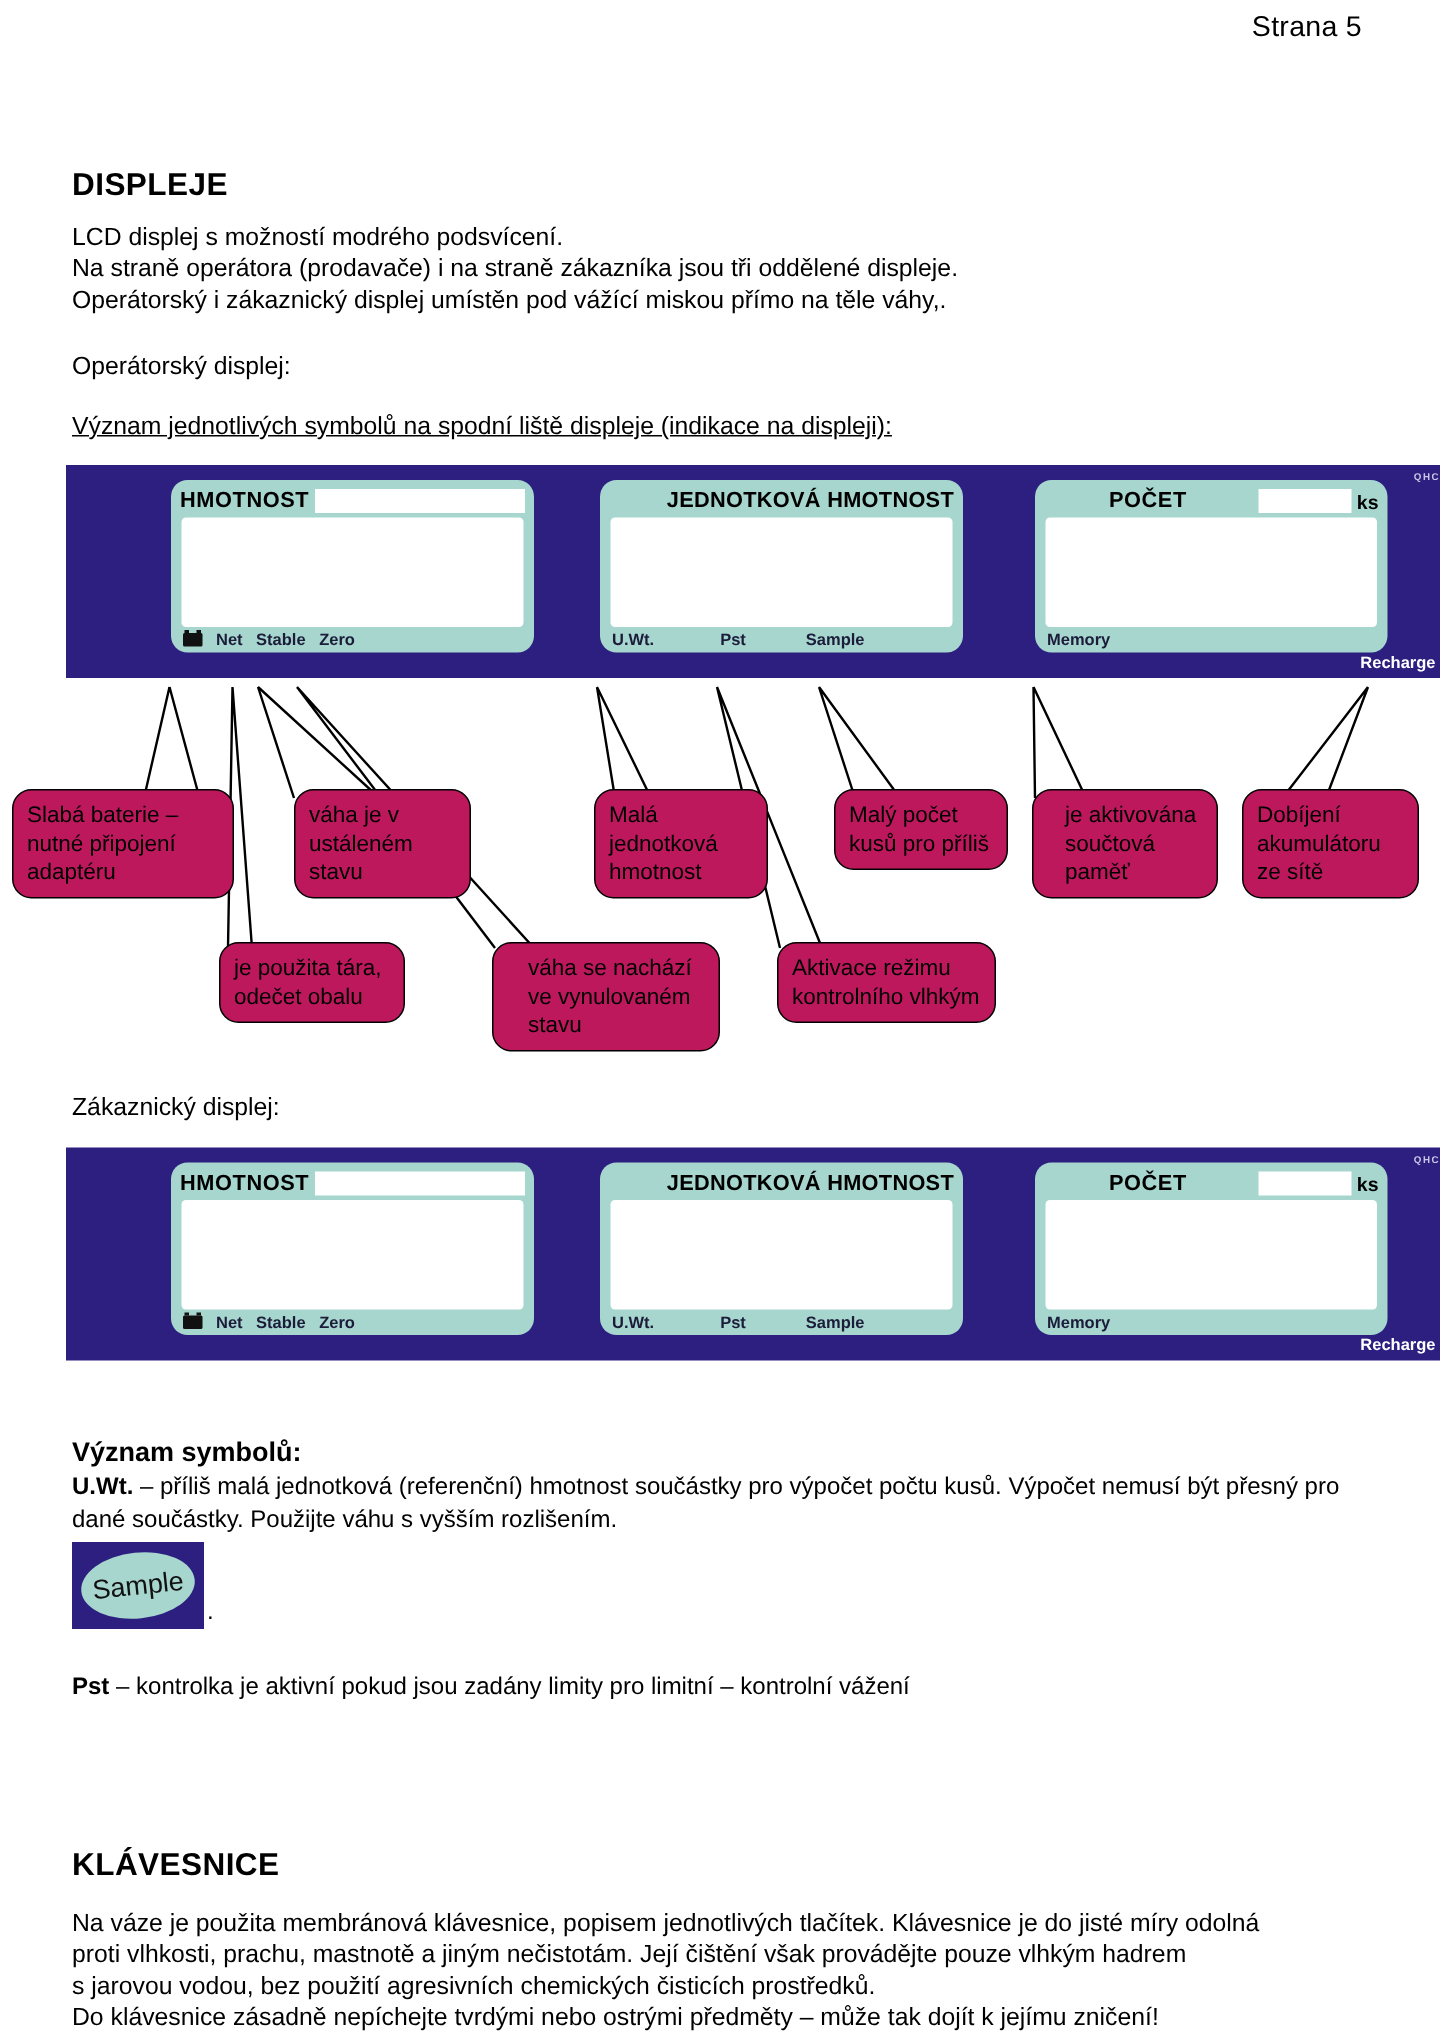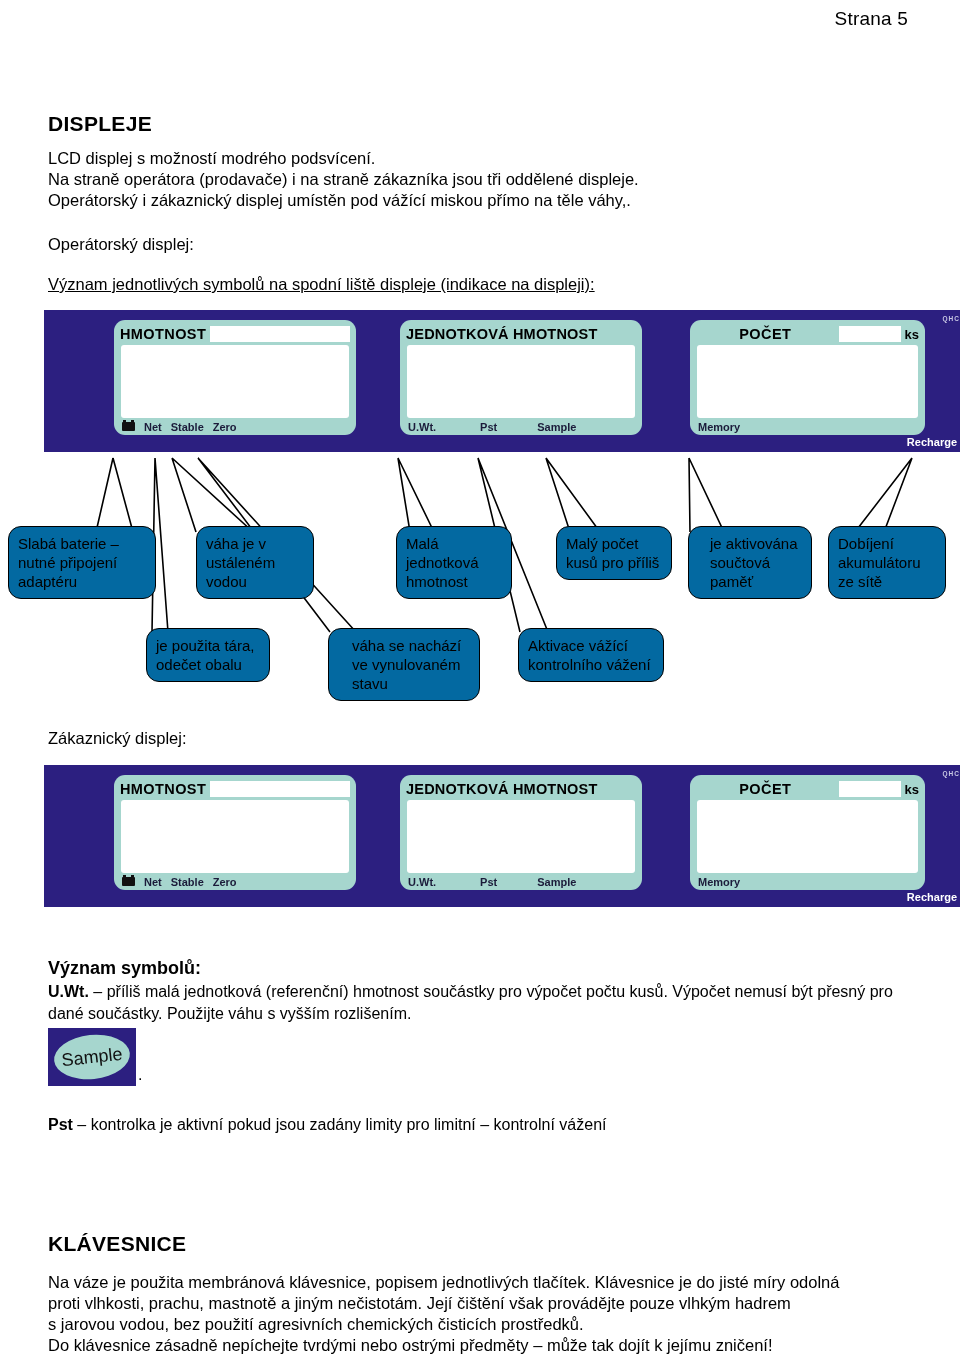--- a/index.html
+++ b/index.html
@@ -52,21 +52,21 @@
   }
   .cell-weight { width:242px; margin-left:52px; }
   .cell-unit   { width:242px; margin-left:44px; }
   .cell-count  { width:235px; margin-left:48px; }
 
   .cell-head {
     display:flex; align-items:center;
     height:20px; gap:4px;
   }
   .cell-title { font-size:14.5px; font-weight:bold; letter-spacing:0.4px; }
-  .cell-title.wide { flex:1; text-align:left; letter-spacing:0.2px; }
+  .cell-title.wide { flex:1; text-align:right; letter-spacing:0.2px; }
   .cell-title.center { text-align:center; }
   .value-box { background:#ffffff; height:16px; }
   .value-box.w1 { flex:1; }
   .value-box.w2 { width:62px; }
   .unit-ks { font-size:13px; font-weight:bold; }
 
   .cell-screen {
     background:#ffffff;
     flex:1;
     margin:1px 1px 0 1px;
@@ -100,21 +100,21 @@
     color:#ffffff; font-size:11px; font-weight:bold;
   }
   .recharge .dot { width:11px; height:11px; border-radius:50%; background:#fff; }
 
   
   .callout-area { position:relative; width:960px; height:250px; }
   .callout {
     position:absolute;
     border:1.6px solid #000;
     border-radius:13px;
-    background:#0369a1;
+    background:#be185d;
     font-size:15px; line-height:19px;
     padding:7px 9px;
     z-index:3;
   }
   .leaders { position:absolute; left:0; top:0; width:960px; height:250px; z-index:1; }
 
   
   .legend-title { font-size:18px; font-weight:bold; }
   .legend-p { font-size:16px; line-height:21.5px; }
   .legend-p b { font-weight:bold; }
@@ -218,29 +218,29 @@
 
         <path d="M546,6 L570,80 M546,6 L600,80"></path>
 
         <path d="M689,6 L690,80 M689,6 L724,80"></path>
 
         <path d="M912,6 L855,80 M912,6 L884,80"></path>
       </g>
     </svg>
 
     <div class="callout" style="left:8px; top:74px; width:148px;">Slabá baterie – nutné připojení adaptéru</div>
-    <div class="callout" style="left:196px; top:74px; width:118px;">váha je v ustáleném vodou</div>
+    <div class="callout" style="left:196px; top:74px; width:118px;">váha je v ustáleném stavu</div>
     <div class="callout" style="left:396px; top:74px; width:116px;">Malá jednotková hmotnost</div>
     <div class="callout" style="left:556px; top:74px; width:116px;">Malý počet kusů pro příliš</div>
     <div class="callout" style="left:688px; top:74px; width:124px;padding-left:21px;">je aktivována součtová paměť</div>
     <div class="callout" style="left:146px; top:176px; width:124px;">je použita tára, odečet obalu</div>
 
     <div class="callout" style="left:828px; top:74px; width:118px;">Dobíjení akumulátoru ze sítě</div>
     <div class="callout" style="left:328px; top:176px; width:152px;padding-left:23px;">váha se nachází ve vynulovaném stavu</div>
-    <div class="callout" style="left:518px; top:176px; width:146px;">Aktivace vážící kontrolního vážení</div>
+    <div class="callout" style="left:518px; top:176px; width:146px;">Aktivace režimu kontrolního vlhkým</div>
   </div>
 
   <div class="para" style="position:absolute; left:0; top:728px;">Zákaznický displej:</div>
 
   <div class="lcd-panel" style="position:absolute; left:-4px; top:765px;">
     <div class="lcd-logo">QHCFAH</div>
 
     <div class="lcd-cell cell-weight">
       <div class="cell-head">
         <span class="cell-title">HMOTNOST</span>

